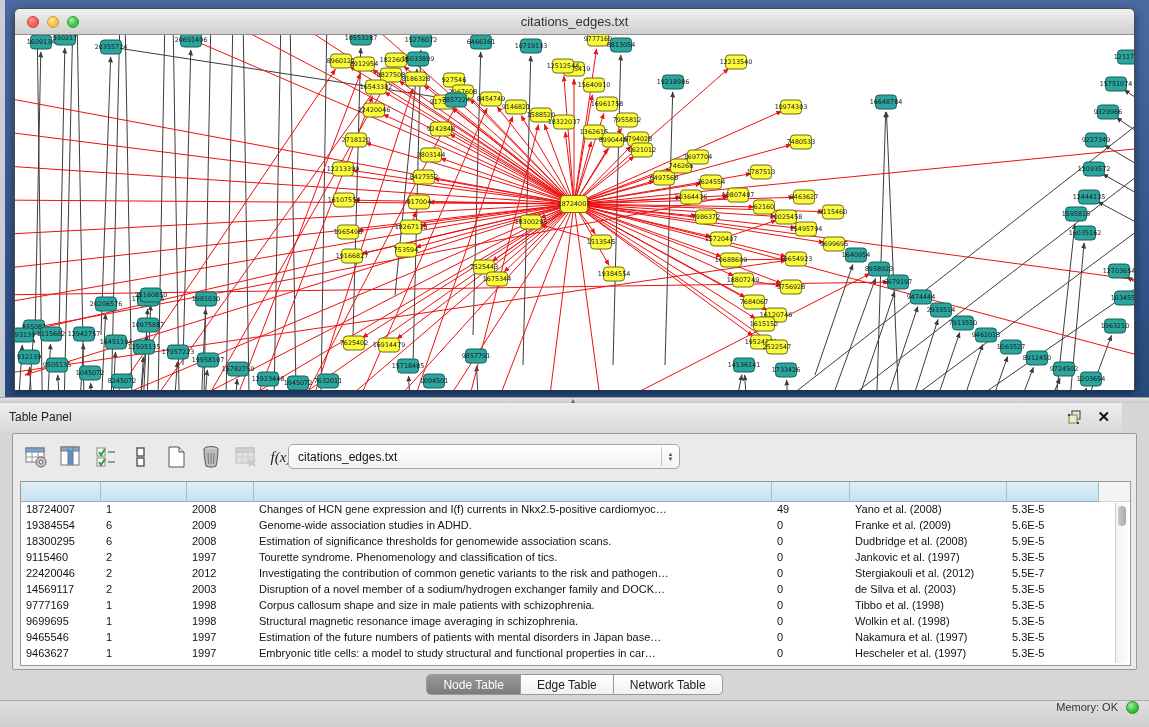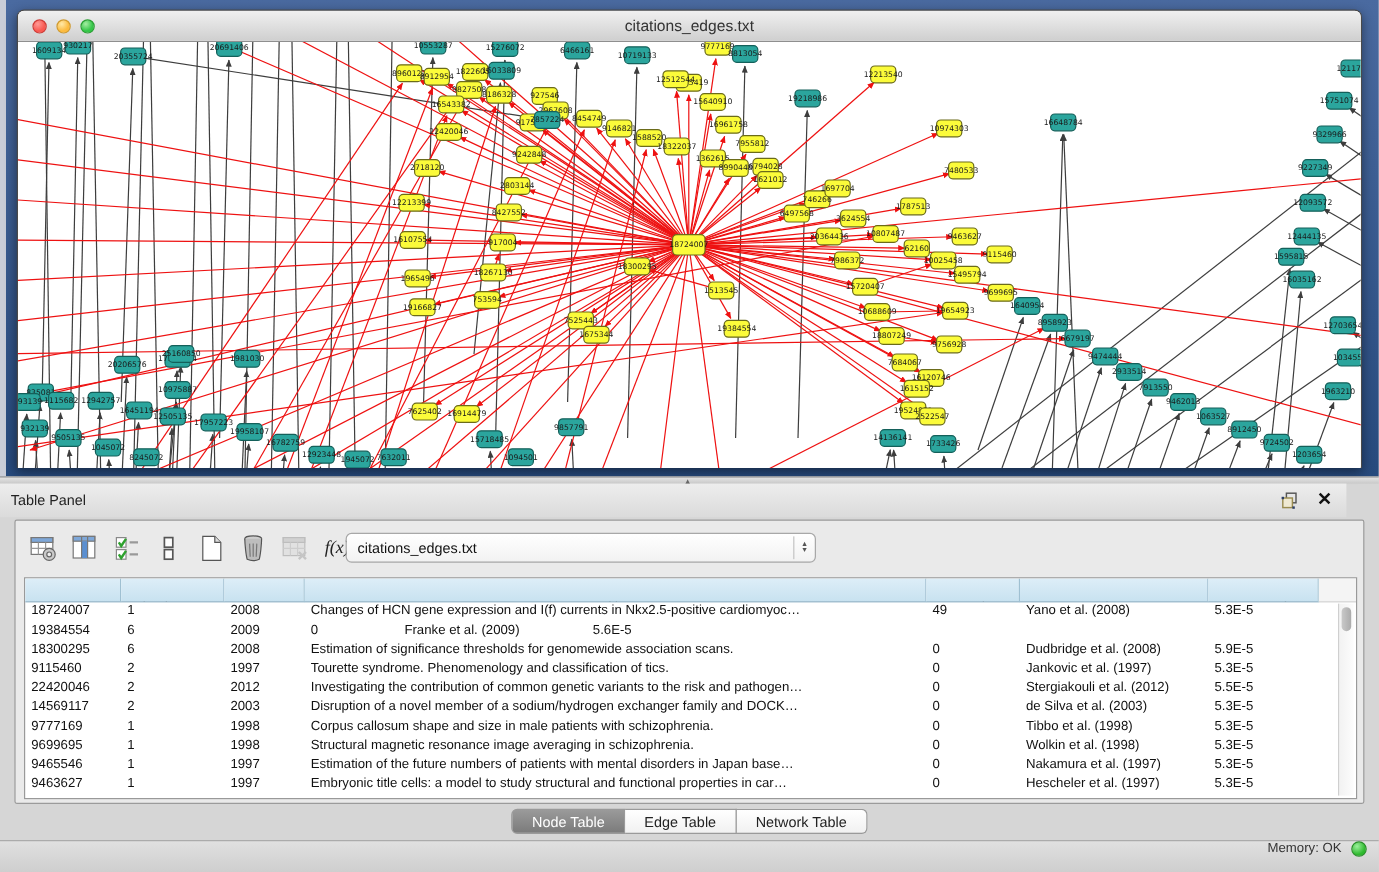--- a/index.html
+++ b/index.html
@@ -950,20 +950,21 @@
           <div class="cell c2">2008</div>
           <div class="cell c3">Changes of HCN gene expression and I(f) currents in Nkx2.5-positive cardiomyoc…</div>
           <div class="cell c4">49</div>
           <div class="cell c5">Yano et al. (2008)</div>
           <div class="cell c6">5.3E-5</div>
         </div>
         <div class="trow">
           <div class="cell c0">19384554</div>
           <div class="cell c1">6</div>
           <div class="cell c2">2009</div>
+          <div class="cell c3">Genome-wide association studies in ADHD.</div>
           <div class="cell c4">0</div>
           <div class="cell c5">Franke et al. (2009)</div>
           <div class="cell c6">5.6E-5</div>
         </div>
         <div class="trow">
           <div class="cell c0">18300295</div>
           <div class="cell c1">6</div>
           <div class="cell c2">2008</div>
           <div class="cell c3">Estimation of significance thresholds for genomewide association scans.</div>
           <div class="cell c4">0</div>
@@ -979,21 +980,21 @@
           <div class="cell c5">Jankovic et al. (1997)</div>
           <div class="cell c6">5.3E-5</div>
         </div>
         <div class="trow">
           <div class="cell c0">22420046</div>
           <div class="cell c1">2</div>
           <div class="cell c2">2012</div>
           <div class="cell c3">Investigating the contribution of common genetic variants to the risk and pathogen…</div>
           <div class="cell c4">0</div>
           <div class="cell c5">Stergiakouli et al. (2012)</div>
-          <div class="cell c6">5.5E-5</div>
+          <div class="cell c6">5.5E-7</div>
         </div>
         <div class="trow">
           <div class="cell c0">14569117</div>
           <div class="cell c1">2</div>
           <div class="cell c2">2003</div>
           <div class="cell c3">Disruption of a novel member of a sodium/hydrogen exchanger family and DOCK…</div>
           <div class="cell c4">0</div>
           <div class="cell c5">de Silva et al. (2003)</div>
           <div class="cell c6">5.3E-5</div>
         </div>

